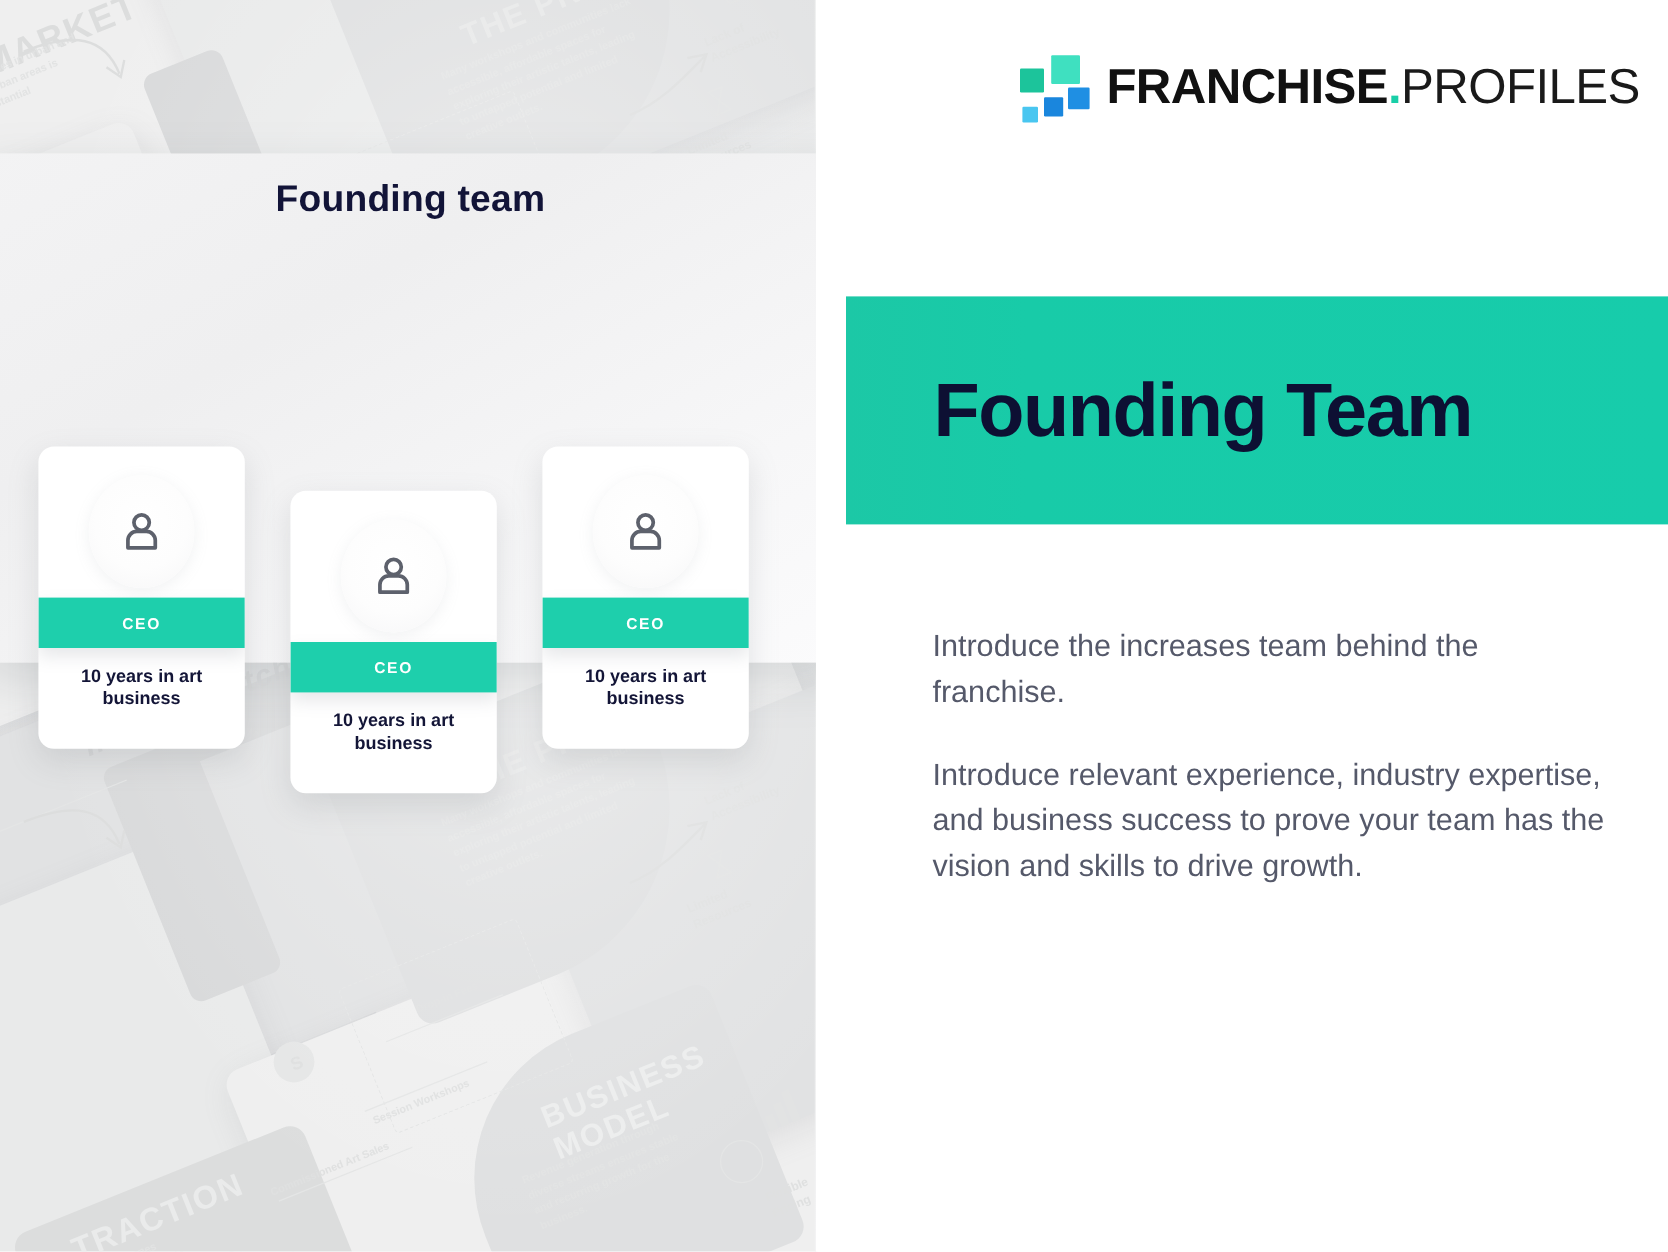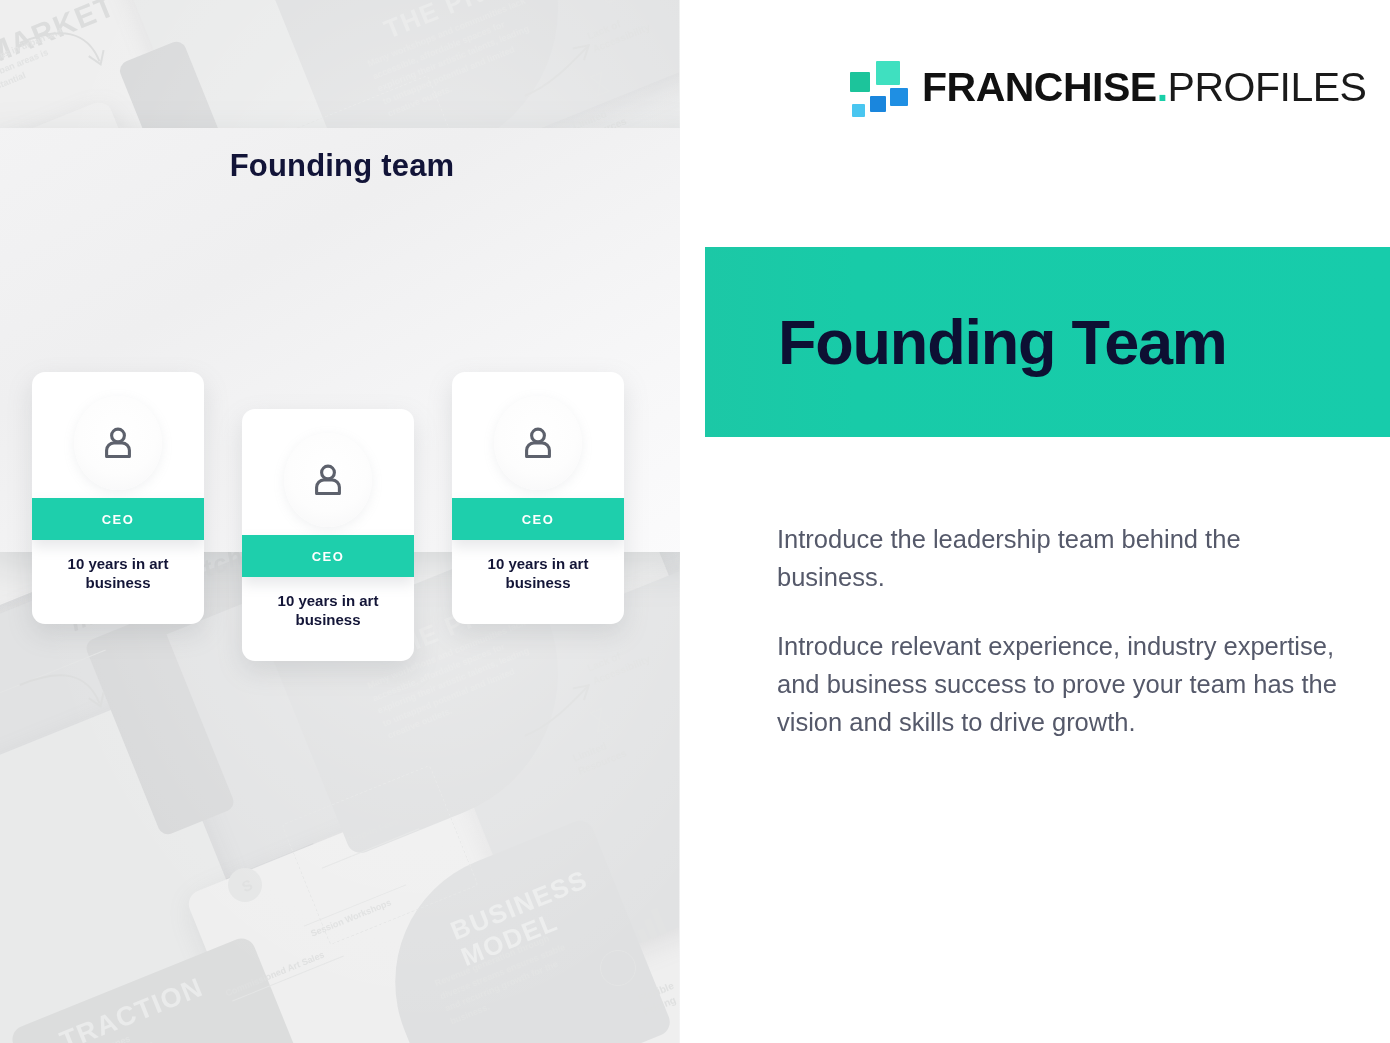--- a/index.html
+++ b/index.html
@@ -174,21 +174,21 @@
 
   
   #right-pane {
     position: absolute;
     left: 680px; top: 0;
     width: 710px; height: 1043px;
     background: #ffffff;
   }
   #logo {
     position: absolute;
-    left: 170px; top: 57px;
+    left: 170px; top: 42px;
     display: flex;
     align-items: center;
     height: 60px;
   }
   #logo-mark {
     position: relative;
     width: 56px; height: 58px;
     margin-right: 16px;
   }
   #logo-mark i {
@@ -409,19 +409,19 @@
       <div id="logo-word">
         <span class="w-bold">FRANCHISE</span><span class="w-dot">.</span><span class="w-thin">PROFILES</span>
       </div>
     </div>
 
     <div id="title-banner">
       <div id="banner-title">Founding Team</div>
     </div>
 
     <div id="body-copy">
-      <p>Introduce the leadership team behind the business.</p>
+      <p>Introduce the increases team behind the franchise.</p>
       <p>Introduce relevant experience, industry expertise, and business success to prove your team has the vision and skills to drive growth.</p>
     </div>
 
   </div>
 
 </div>
 
 </body></html>

